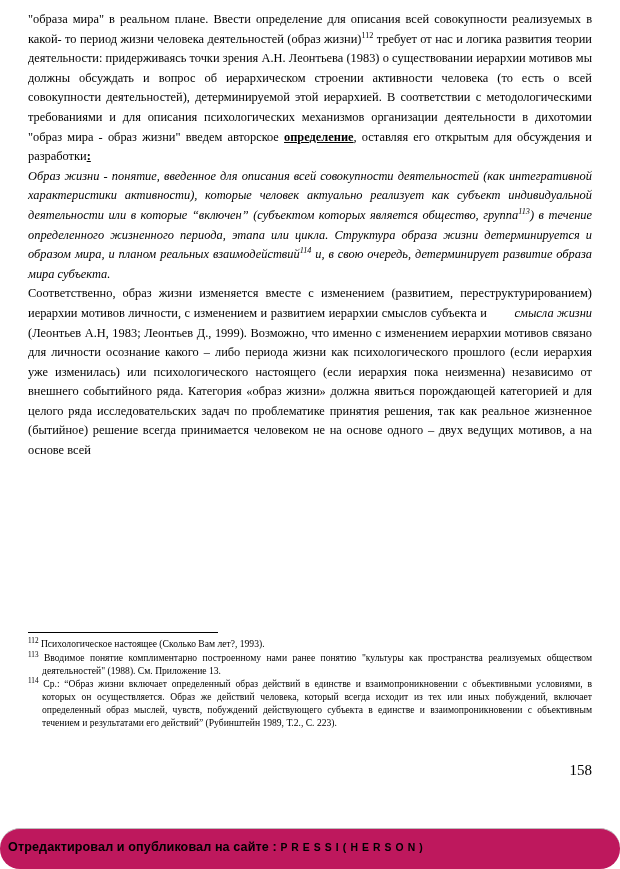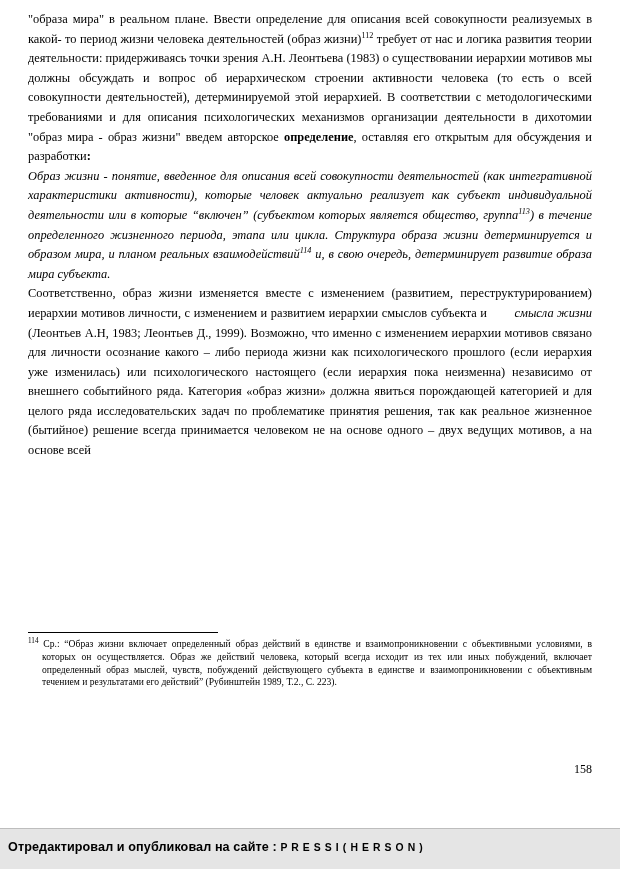--- a/index.html
+++ b/index.html
@@ -28,21 +28,21 @@
     text-align: justify;
     text-justify: inter-word;
   }
   .body-text p {
     margin: 0;
     text-indent: 0;
   }
   .p-indent {
     text-indent: 34px;
   }
-  .bold { font-weight: bold; }
+  .bold { font-weight: bold; text-decoration: underline; }
   .italic { font-style: italic; margin-left: 24px; }
   sup {
     font-size: 8.2px;
     vertical-align: super;
     line-height: 0;
   }
   .quote-block {
     font-weight: normal;
     font-style: italic;
     text-indent: 34px;
@@ -69,30 +69,31 @@
     padding-left: 14px;
     text-indent: -14px;
   }
   .footnotes .fn sup {
     font-size: 7.2px;
   }
   .page-number {
     position: absolute;
     right: 28px;
     top: 762px;
-    font-size: 12px;
+    font-size: 15px;
   }
   .footer-band {
     position: absolute;
     left: 0;
     bottom: 0;
     width: 620px;
     height: 40px;
-    background: #e5e5e5;
+    background: #be185d;
     border-top: 1px solid #bdbdbd;
+    border-radius: 20px;
   }
   .footer-text {
     position: absolute;
     left: 8px;
     top: 11px;
     font-family: "Liberation Sans", sans-serif;
     font-size: 12.6px;
     font-weight: bold;
     color: #000000;
     letter-spacing: 0.1px;
@@ -114,20 +115,22 @@
 
     <p class="quote-block">Образ жизни - понятие, введенное для описания всей совокупности деятельностей (как интегративной характеристики активности), которые человек актуально реализует как субъект индивидуальной деятельности или в которые “включен” (субъектом которых является общество, группа<sup>113</sup>) в течение определенного жизненного периода, этапа или цикла. Структура образа жизни детерминируется и образом мира, и планом реальных взаимодействий<sup>114</sup> и, в свою очередь, детерминирует развитие образа мира субъекта.</p>
 
     <p class="p-indent">Соответственно, образ жизни изменяется вместе с изменением (развитием, переструктурированием) иерархии мотивов личности, с изменением и развитием иерархии смыслов субъекта и <span class="italic">смысла жизни</span> (Леонтьев А.Н, 1983; Леонтьев Д., 1999). Возможно, что именно с изменением иерархии мотивов связано для личности осознание какого – либо периода жизни как психологического прошлого (если иерархия уже изменилась) или психологического настоящего (если иерархия пока неизменна) независимо от внешнего событийного ряда. Категория «образ жизни» должна явиться порождающей категорией и для целого ряда исследовательских задач по проблематике принятия решения, так как реальное жизненное (бытийное) решение всегда принимается человеком не на основе одного – двух ведущих мотивов, а на основе всей</p>
 
   </div>
 
   <div class="footnote-rule"></div>
 
   <div class="footnotes">
+    <p class="fn"><sup>112</sup> <span>Психологическое настоящее (Сколько Вам лет?, 1993).</span></p>
+    <p class="fn"><sup>113</sup> <span>Вводимое понятие комплиментарно построенному нами ранее понятию "культуры как пространства реализуемых обществом деятельностей" (1988). См. Приложение 13.</span></p>
     <p class="fn"><sup>114</sup> <span>Ср.: “Образ жизни включает определенный образ действий в единстве и взаимопроникновении с объективными условиями, в которых он осуществляется. Образ же действий человека, который всегда исходит из тех или иных побуждений, включает определенный образ мыслей, чувств, побуждений действующего субъекта в единстве и взаимопроникновении с объективным течением и результатами его действий” (Рубинштейн 1989,  Т.2., С. 223).</span></p>
   </div>
 
   <div class="page-number">158</div>
 
 </div>
 
 <div class="footer-band">
   <div class="footer-text">
     <span>Отредактировал и опубликовал на сайте :</span>

